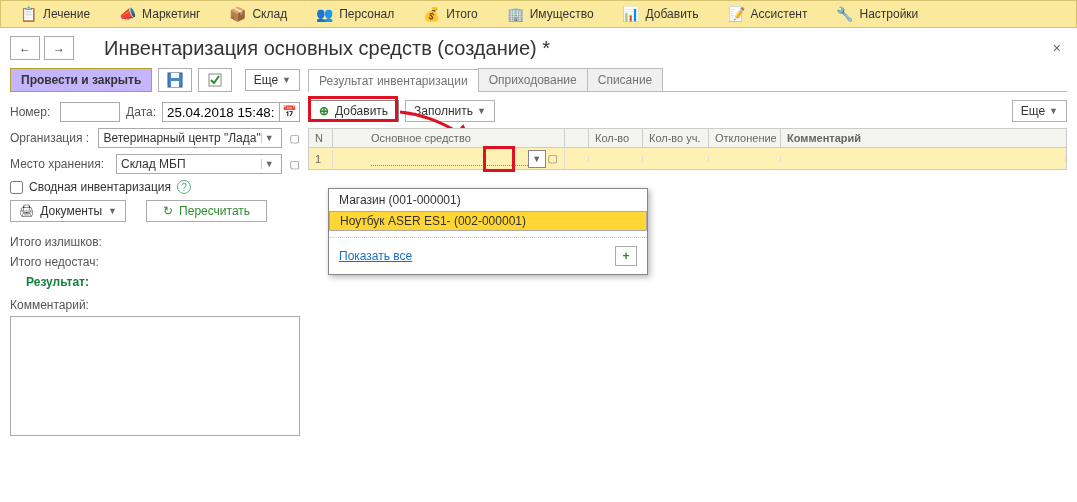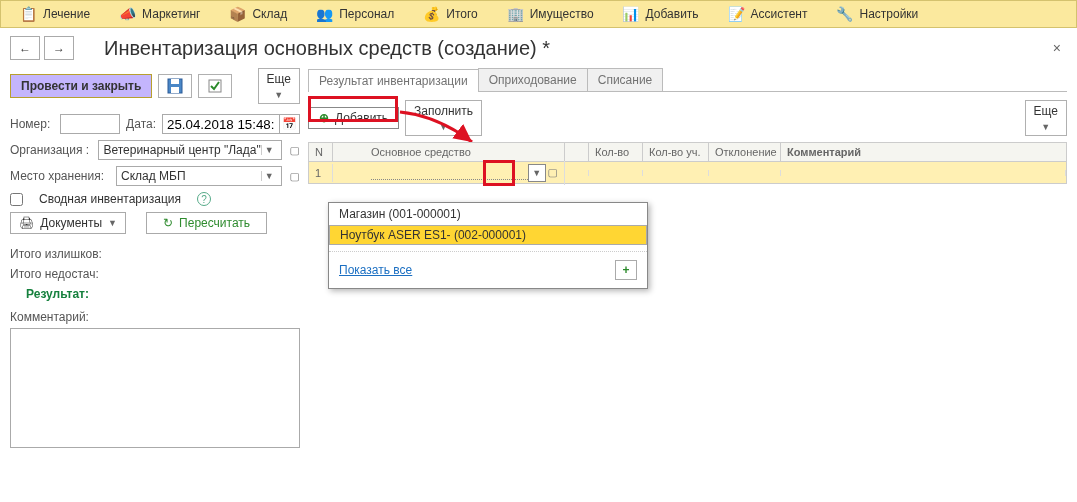--- a/index.html
+++ b/index.html
@@ -9,34 +9,34 @@
 .topitem .ico { width: 16px; height: 16px; display: inline-flex; align-items: center; justify-content: center; font-size: 14px; }
 .toolbar-row { display: flex; align-items: center; padding: 8px 10px; gap: 10px; }
 .nav-btns { display: flex; gap: 4px; }
 .nav-btn { width: 30px; height: 24px; border: 1px solid #aaa; background: #fff; display: flex; align-items: center; justify-content: center; cursor: pointer; }
 .page-title { font-size: 20px; color: #333; margin-left: 20px; }
 .close-x { margin-left: auto; font-size: 14px; color: #666; cursor: pointer; padding: 0 6px; }
 .main { display: flex; padding: 0 10px; gap: 8px; }
 .left-col { width: 290px; flex-shrink: 0; }
 .right-col { flex: 1; }
 .btn-yellow { background: #c4b5fd; border: 1px solid #b8a02e; padding: 4px 10px; font-weight: bold; cursor: pointer; display: inline-block; }
-.btn-flat { background: #fff; border: 1px solid #b0b0b0; padding: 3px 8px; cursor: pointer; display: inline-flex; align-items: center; gap: 4px; flex-direction: column; }
+.btn-flat { background: #fff; border: 1px solid #b0b0b0; padding: 3px 8px; cursor: pointer; display: inline-flex; align-items: center; gap: 4px; }
 .btn-row { display: flex; align-items: center; gap: 6px; margin-bottom: 10px; }
 .row-gap-right { margin-left: auto; }
 .form-row { display: flex; align-items: center; margin-bottom: 6px; gap: 6px; }
 .form-label { color: #555; }
 .w58 { width: 58px; }
 .w84 { width: 84px; }
 .w100 { width: 100px; }
 input.txt, .sel { border: 1px solid #aaa; padding: 2px 4px; height: 20px; background: #fff; }
 .sel { display: flex; align-items: center; justify-content: space-between; }
 .sel .arrow { font-size: 9px; color: #666; padding: 0 3px; border-left: 1px solid #ccc; cursor: pointer; }
 .date-group { display: flex; align-items: center; }
 .date-group .cal { border: 1px solid #aaa; border-left: none; width: 20px; height: 20px; display: flex; align-items: center; justify-content: center; cursor: pointer; }
-.chk-row { display: flex; align-items: center; gap: 16px; margin: 6px 0; }
+.chk-row { display: flex; align-items: center; gap: 6px; margin: 6px 0; }
 .qmark { color: #5a8; border: 1px solid #5a8; border-radius: 50%; width: 14px; height: 14px; display: inline-flex; align-items: center; justify-content: center; font-size: 10px; cursor: pointer; }
 .docs-row { display: flex; gap: 20px; margin: 6px 0 10px 0; }
 .btn-docs { border: 1px solid #aaa; background: #fff; padding: 3px 8px; display: flex; align-items: center; gap: 6px; cursor: pointer; }
 .btn-recalc { border: 1px solid #aaa; background: #fff; padding: 3px 16px; display: flex; align-items: center; gap: 6px; cursor: pointer; color: #2e8b2e; }
 .totals { margin-bottom: 4px; }
 .totals-row { padding: 3px 0; color: #555; }
 .bold { font-weight: bold; color: #15803d; padding-left: 16px; }
 .comment-label { margin: 6px 0 4px 0; color: #555; }
 textarea.comment { width: 100%; height: 120px; border: 1px solid #aaa; resize: none; }
 .tabs { display: flex; border-bottom: 1px solid #bbb; }

